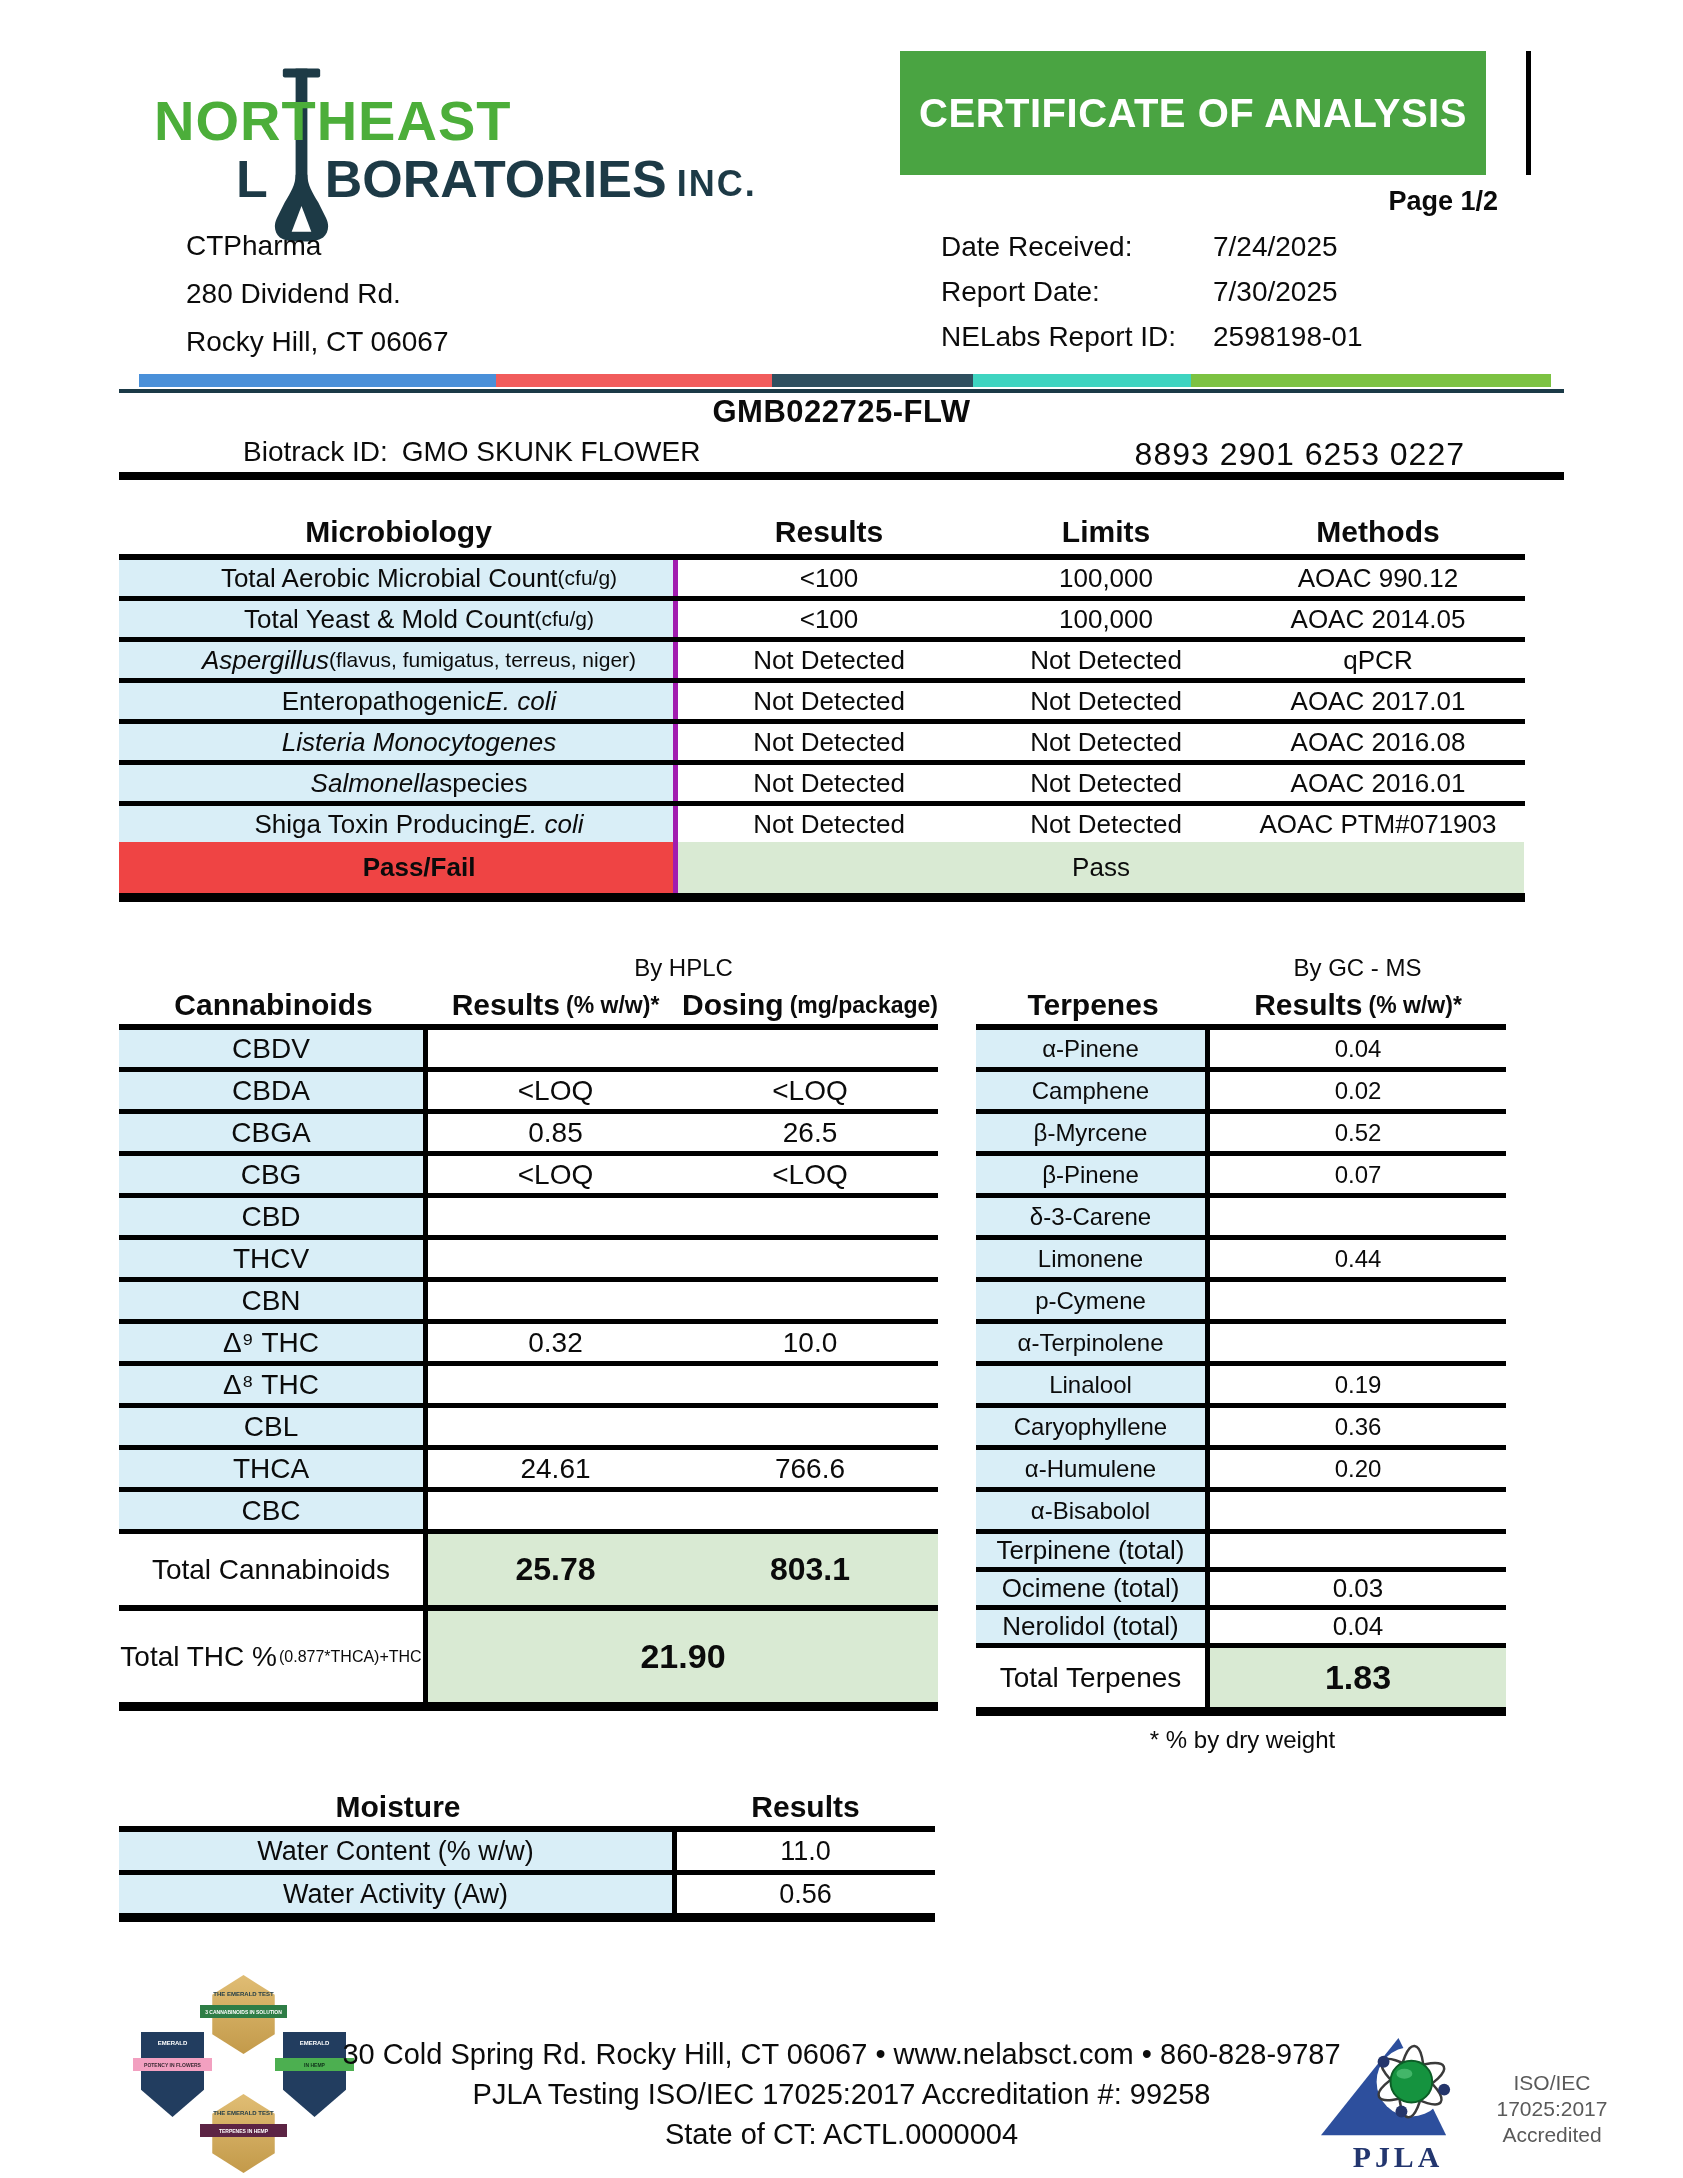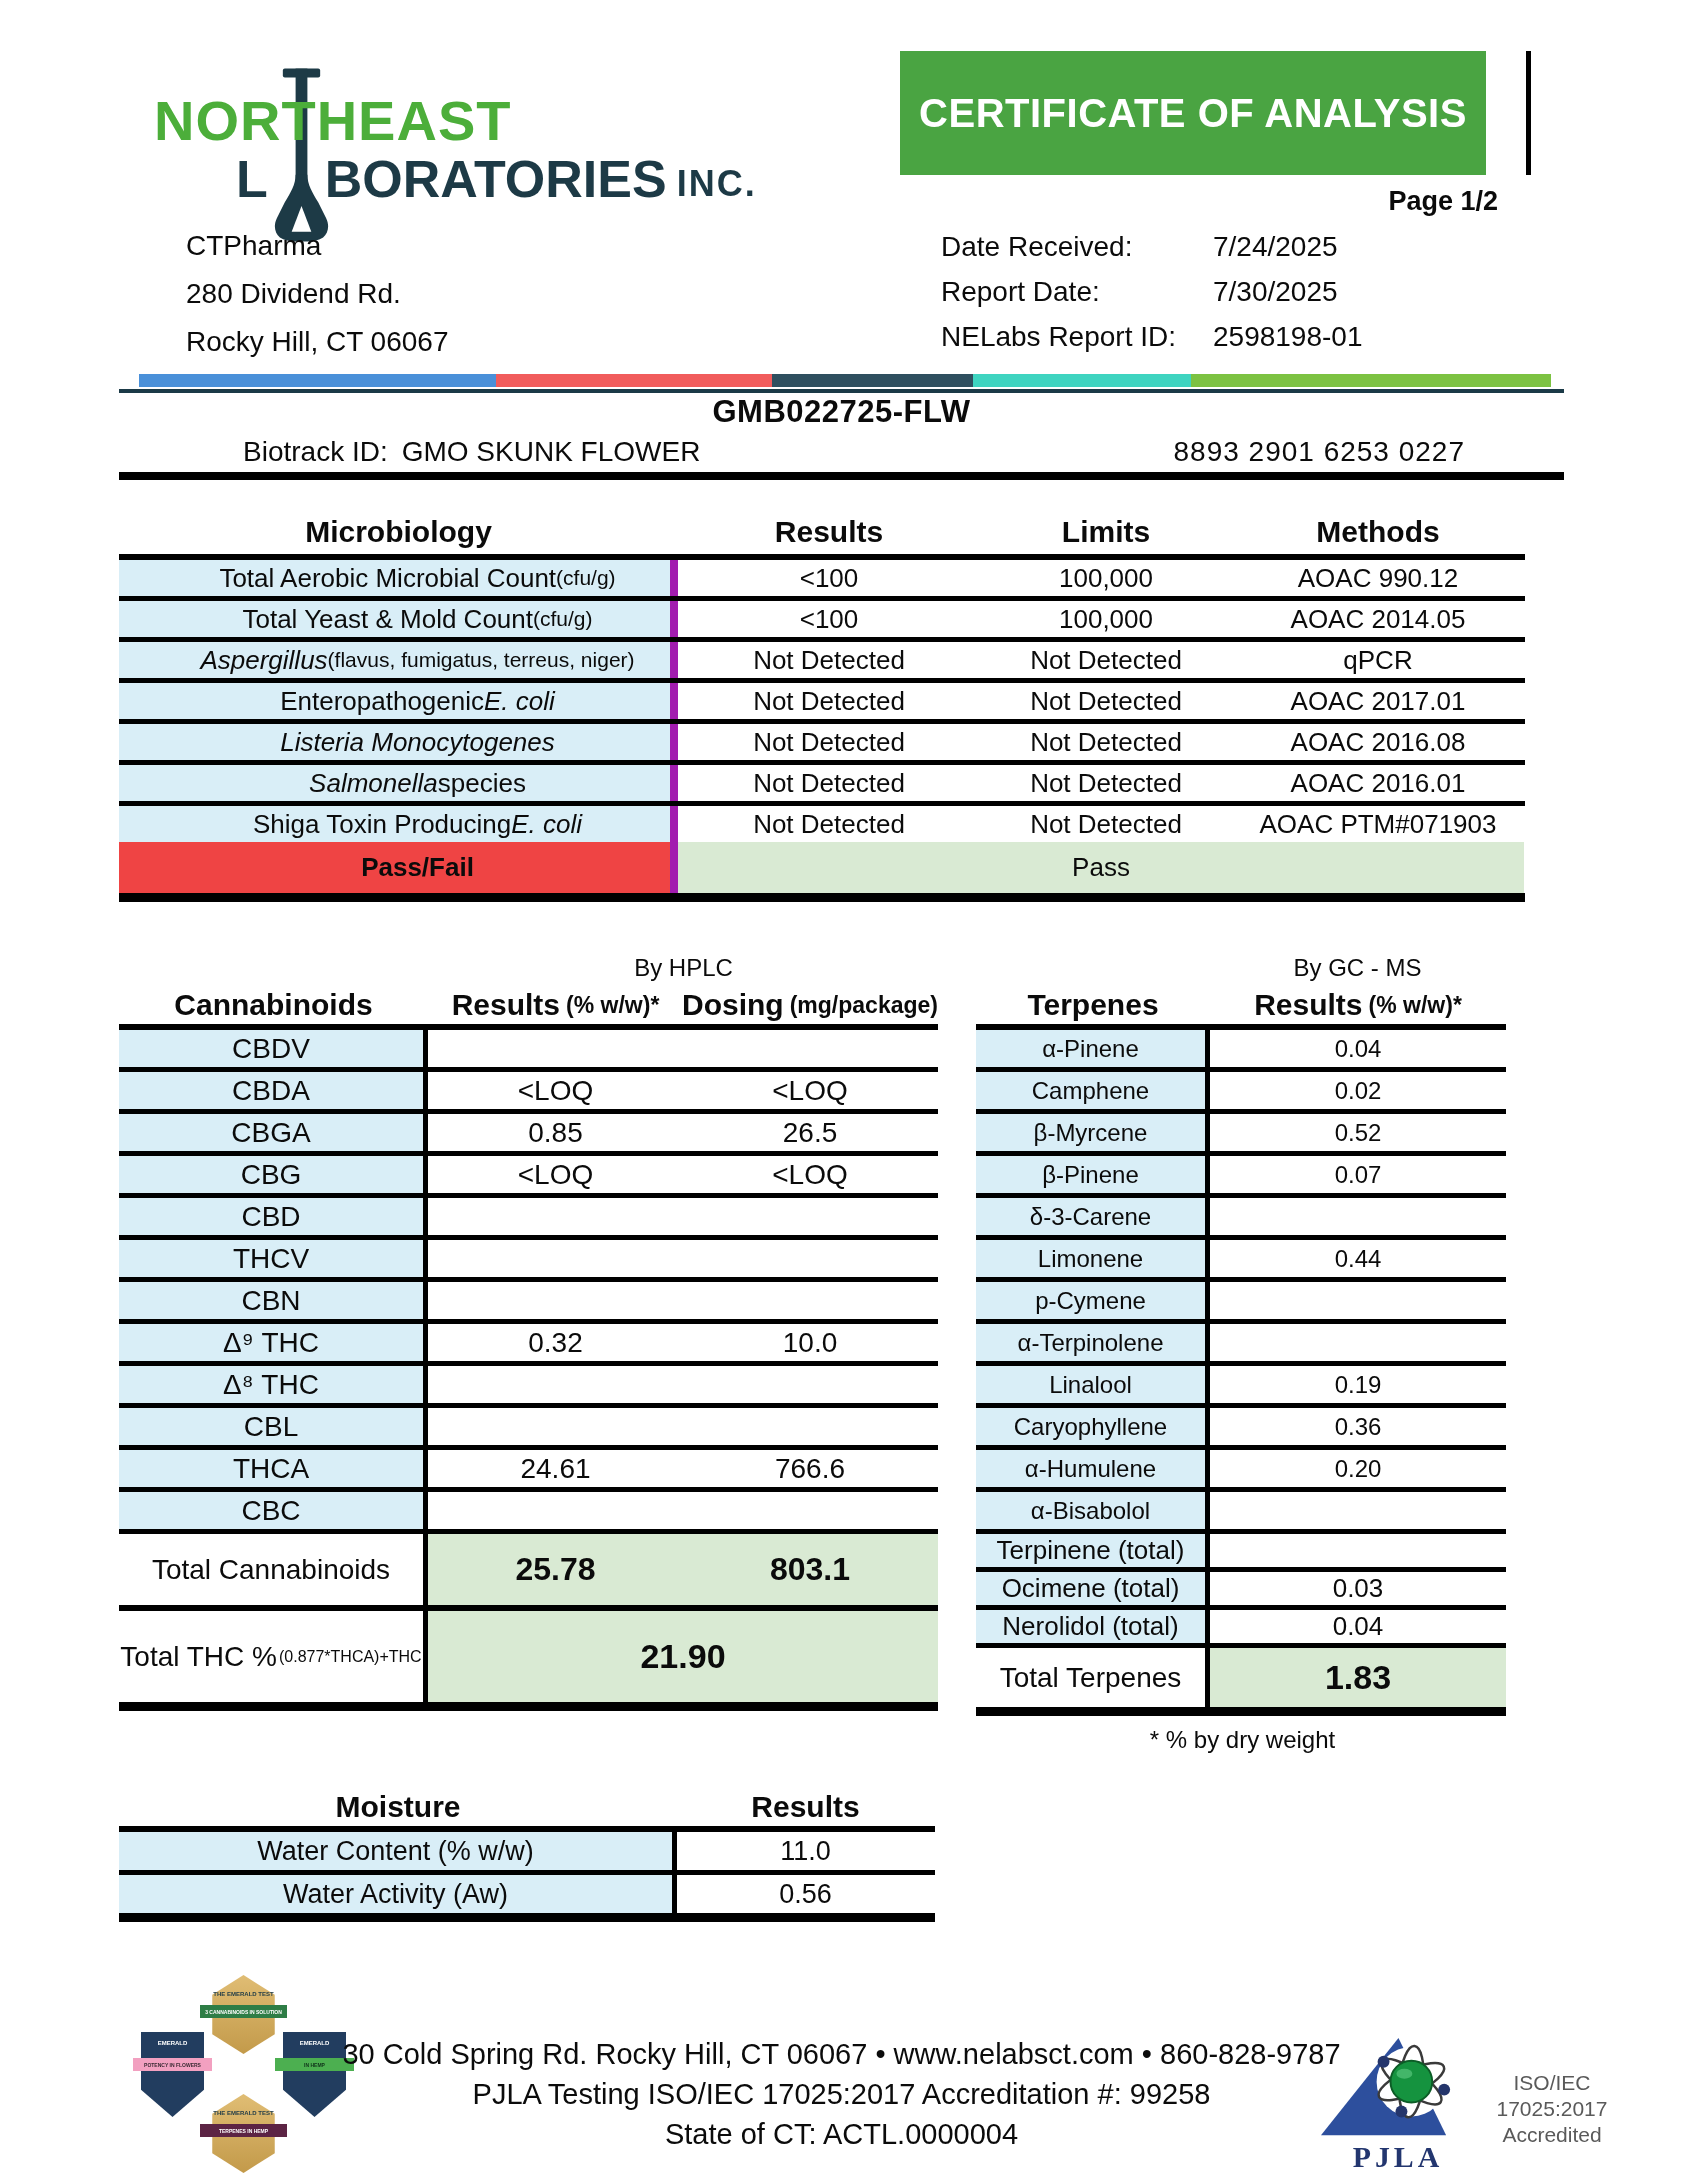--- a/index.html
+++ b/index.html
@@ -28,37 +28,37 @@
   .meta-value { }
 
   
   .stripe { position:absolute; left:139px; top:374px; width:1412px; height:13px; display:flex; }
   .stripe span { height:100%; }
   .st1{width:25.3%;background:#4A90D9}.st2{width:19.5%;background:#F15C5C}.st3{width:14.3%;background:#2F4F5F}.st4{width:15.4%;background:#3ED4C0}.st5{width:25.5%;background:#7CC242}
   .stripe-under { position:absolute; left:119px; top:389px; width:1445px; height:4px; background:#1b3a47; }
   .sample-id { position:absolute; left:0; top:394px; width:1683px; text-align:center; font-size:31px; font-weight:700; letter-spacing:0.5px; }
   .biotrack { position:absolute; left:243px; top:436px; font-size:28px; display:flex; }
   .biotrack .bt-val { margin-left:14px; }
-  .barcode-num { position:absolute; right:218px; top:436px; font-size:28px; letter-spacing:1px; }
+  .barcode-num { position:absolute; right:218px; top:436px; font-size:32px; letter-spacing:1px; }
   .rule-thick { position:absolute; left:119px; top:472px; width:1445px; height:8px; background:#000; }
 
   
   .cell-c { display:flex; align-items:center; justify-content:center; }
   .sm { font-size:21px; }
   .i { font-style:italic; }
   .hd { font-weight:700; font-size:30px; }
   .hd-unit { font-weight:700; font-size:23px; margin-left:6px; }
 
   
   .micro { position:absolute; left:119px; top:510px; width:1406px; border-bottom:9px solid #000; }
   .m-head { display:grid; grid-template-columns:559px 302px 252px 292px; height:50px; border-bottom:6px solid #000; }
   .m-row  { display:grid; grid-template-columns:559px 302px 252px 292px; border-bottom:5px solid #000; }
   .m-row:last-child { border-bottom:none; }
   .m-row > div { height:36px; display:flex; align-items:center; justify-content:center; font-size:26px; }
-  .m-row .mc1 { background:#D9EEF7; border-right:8px solid #a21caf;padding-left:46px; }
+  .m-row .mc1 { background:#D9EEF7; border-right:5px solid #a21caf;padding-left:46px; }
   .m-pass > div { height:51px; }
   .m-pass .mc1 { background:#ef4444;font-weight:bold; }
   .m-pass .mc-pass { background:#D9EAD3; grid-column:2 / span 3; }
 
   
   .note { position:absolute; width:297px; text-align:center; font-size:24px; }
 
   
   .cann { position:absolute; left:119px; top:986px; width:819px; border-bottom:9px solid #000; }
   .c-head { display:grid; grid-template-columns:309px 255px 254px; height:44px; border-bottom:6px solid #000; }

